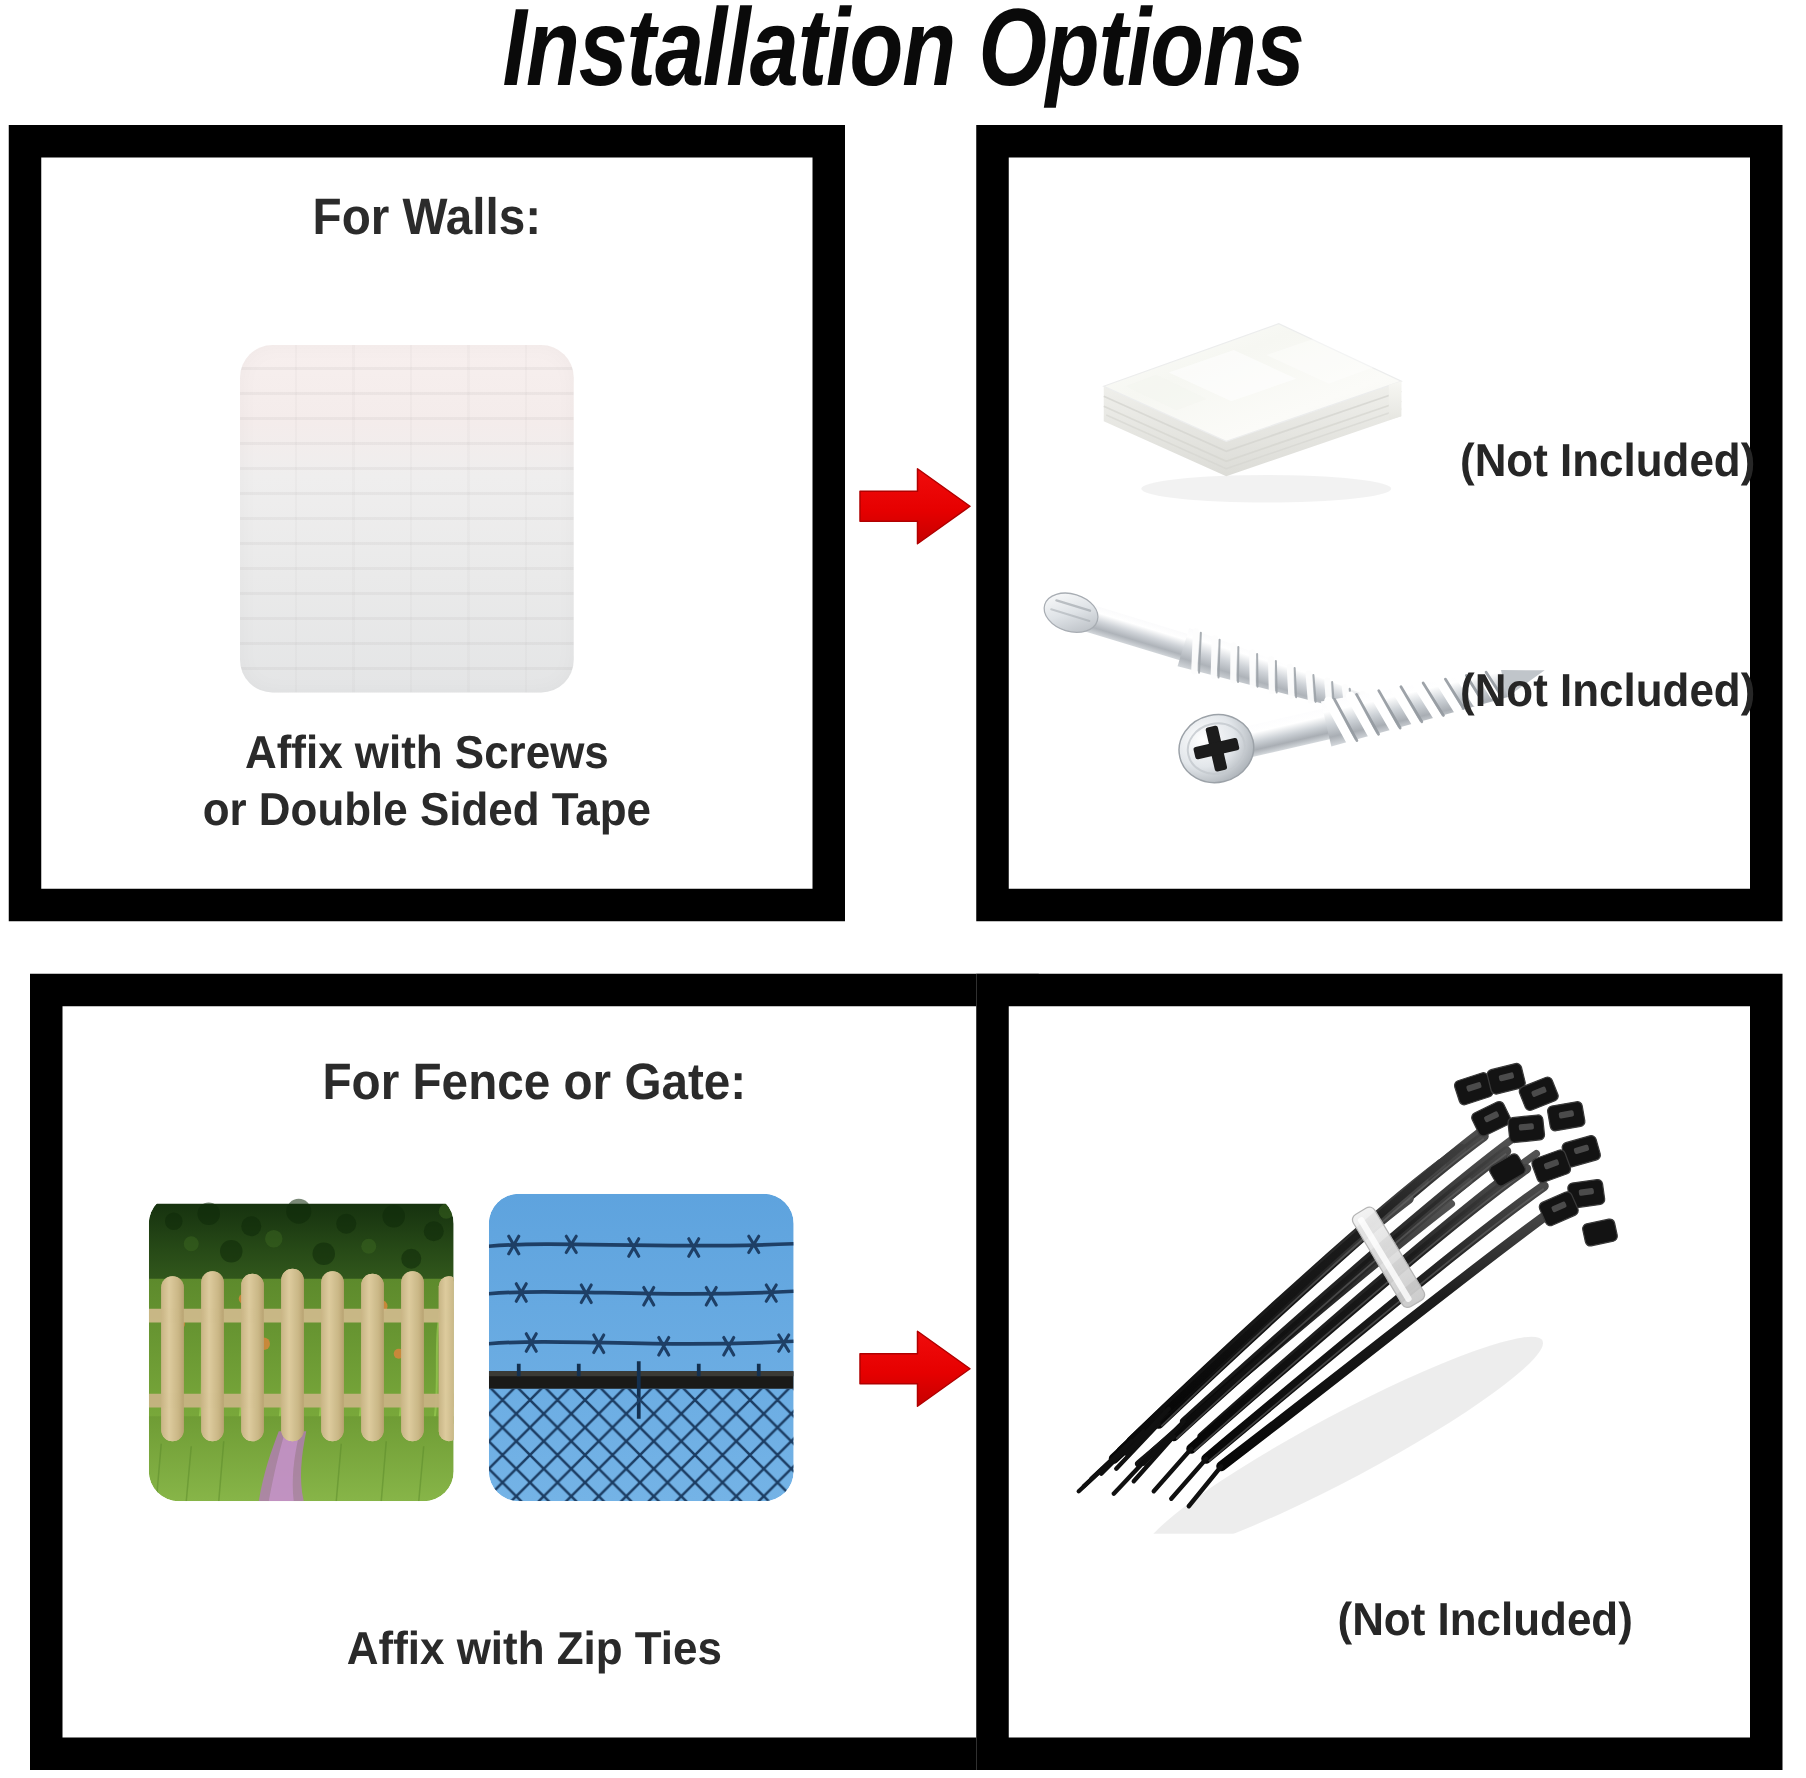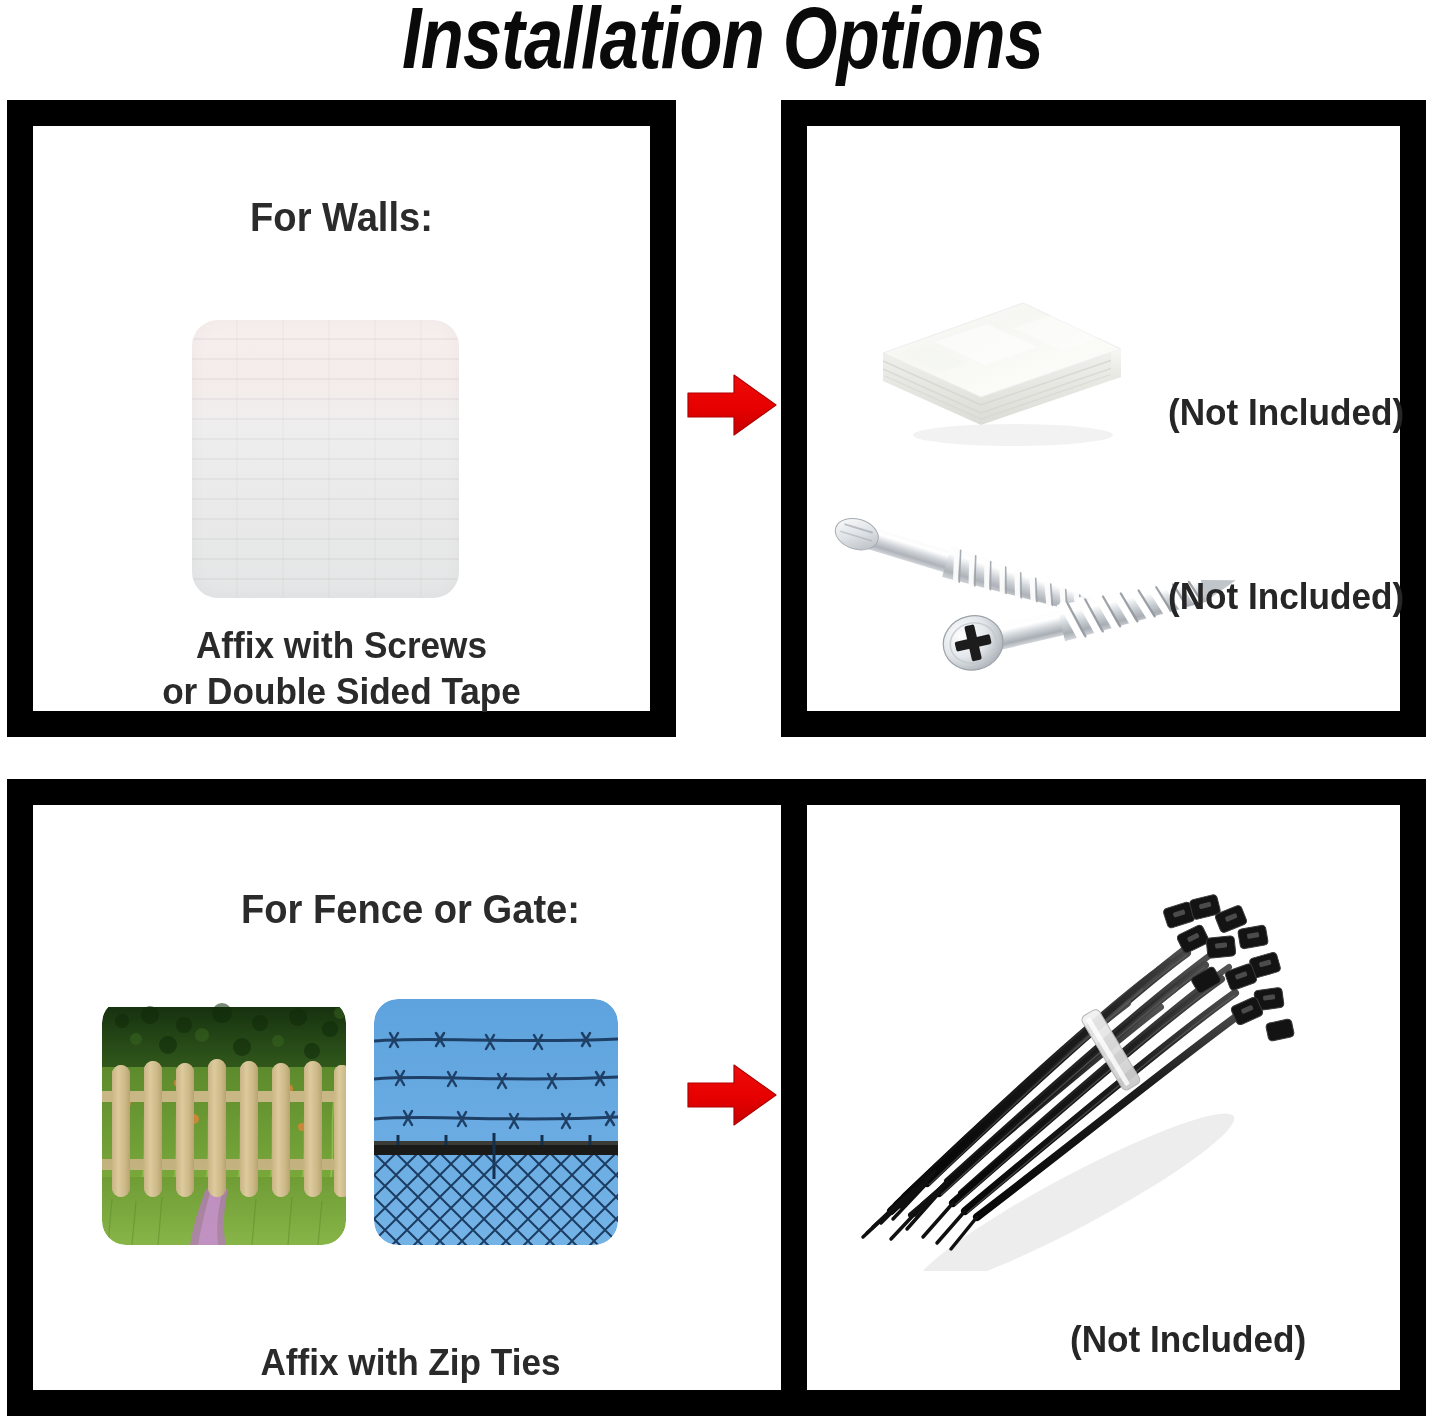--- a/index.html
+++ b/index.html
@@ -36,28 +36,27 @@
 
   
   .panel {
     position: absolute;
     background: #ffffff;
     border: 26px solid #000000;
     box-sizing: border-box;
   }
   #panel-walls       { left: 7px;   top: 100px;  width: 669px; height: 637px; }
   #panel-wall-hw     { left: 781px; top: 100px;  width: 645px; height: 637px; }
-  #panel-fence       { left: 7px;   top: 779px;  width: 807px; height: 637px; }
+  #panel-fence       { left: 24px;   top: 779px;  width: 807px; height: 637px; }
   #panel-fence-hw    { left: 781px; top: 779px;  width: 645px; height: 637px; }
 
   .panel-inner {
     position: relative;
     width: 100%;
     height: 100%;
-    margin-top: 44px;
   }
 
   .panel-heading {
     position: absolute;
     left: 0;
     width: 100%;
     text-align: center;
     font-size: 41px;
     font-weight: 700;
     color: #2b2b2b;

